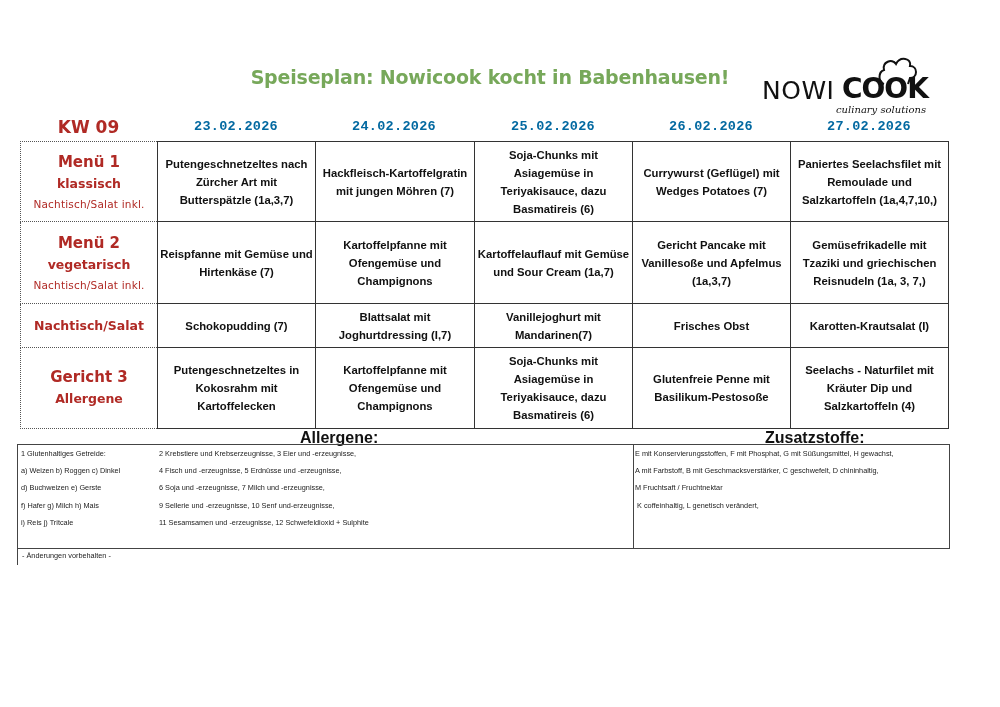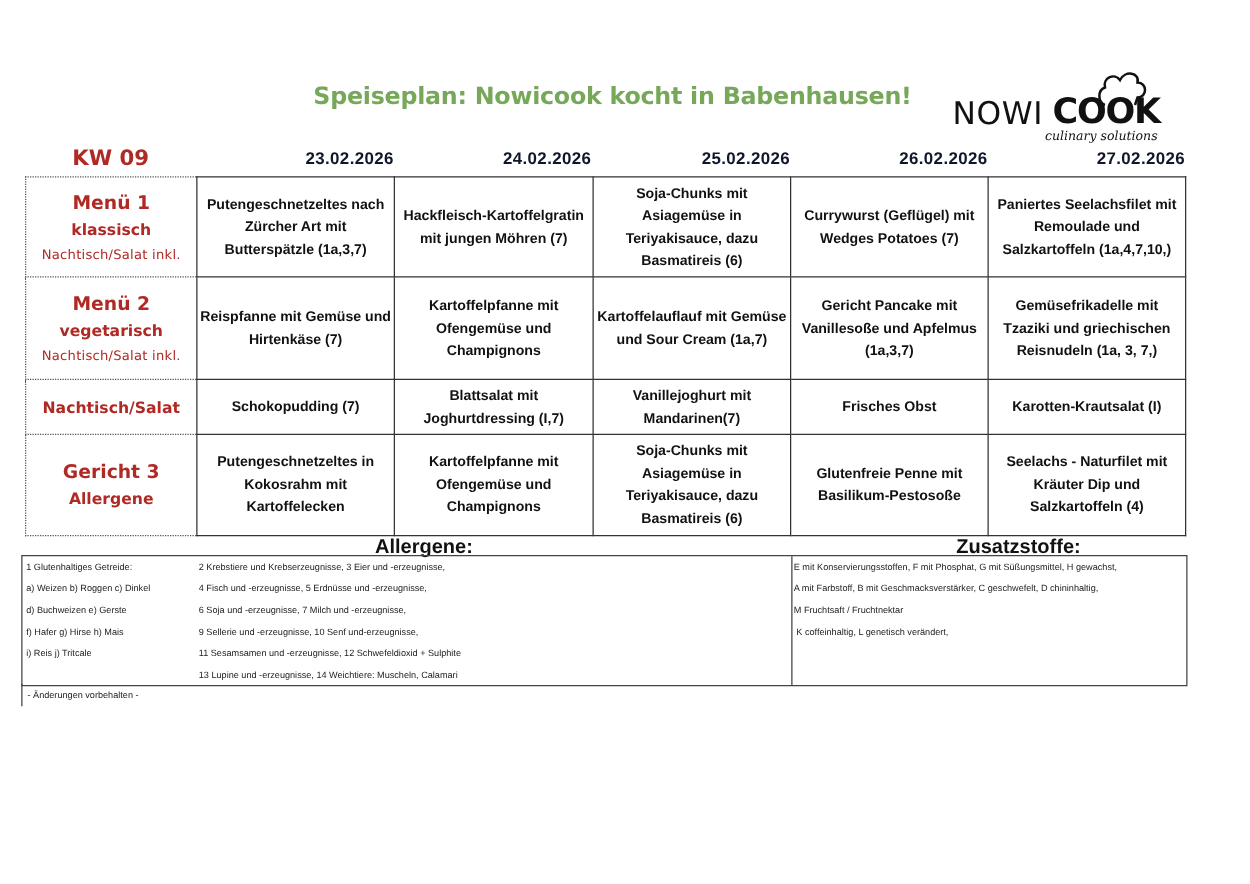--- a/index.html
+++ b/index.html
@@ -7,21 +7,21 @@
 
   .title { position:absolute; left:230px; top:66px; width:520px; text-align:center; color:#77a85a; font-family:"DejaVu Sans", sans-serif; font-weight:bold; font-size:19px; letter-spacing:-0.2px; }
 
   .logo { position:absolute; left:758px; top:60px; width:190px; height:62px; }
   .logo .nowi { position:absolute; left:4px; top:16px; font-family:"DejaVu Sans", sans-serif; font-size:25px; font-weight:normal; color:#111; letter-spacing:0.5px; }
   .logo .cook { position:absolute; left:84px; top:12px; font-family:"DejaVu Sans", sans-serif; font-size:28px; font-weight:900; color:#111; letter-spacing:-1px; }
   .logo .sub { position:absolute; left:78px; top:44px; font-family:"DejaVu Serif", serif; font-style:italic; font-size:10px; color:#111; }
   .logo svg { position:absolute; left:118px; top:-4px; }
 
   .kw { position:absolute; left:20px; top:117px; width:137px; text-align:center; color:#b02a25; font-family:"DejaVu Sans", sans-serif; font-weight:bold; font-size:17px; }
-  .date { position:absolute; top:119px; width:158px; text-align:right; color:#0f172a; font-family:Liberation Sans, sans-serif; font-weight:bold; font-size:13.5px; letter-spacing:0.3px; }
+  .date { position:absolute; top:119px; width:158px; text-align:center; color:#0369a1; font-family:Liberation Mono, monospace; font-weight:bold; font-size:13.5px; letter-spacing:0.3px; }
 
   .grid { position:absolute; left:20px; top:141px; border-collapse:collapse; table-layout:fixed; }
   .grid td { padding:0 2px; text-align:center; vertical-align:middle; font-family:"Liberation Sans", sans-serif; font-weight:bold; font-size:11.3px; line-height:18px; color:#111; border:1.5px solid #333; }
   .grid td.label { border:1px dotted #555; color:#b02a25; font-family:"DejaVu Sans", sans-serif; }
   .label .l1 { display:block; font-size:15px; line-height:22px; font-weight:bold; }
   .label .l2 { display:block; font-size:12.5px; line-height:22px; font-weight:bold; }
   .label .l3 { display:block; font-size:10.5px; line-height:18px; font-weight:normal; letter-spacing:0.2px; }
   .label .single { display:block; font-size:12.5px; font-weight:bold; }
 
   .sec-head { position:absolute; top:429px; font-family:"Liberation Sans", sans-serif; font-weight:bold; font-size:16px; color:#111; }
@@ -114,31 +114,30 @@
   </table>
 
 <div class="sec-head" style="left:300px">Allergene:</div>
 <div class="sec-head" style="left:765px">Zusatzstoffe:</div>
 
 <div class="legend">
   <div class="col" style="left:3px; width:135px">
     <div class="line">1 Glutenhaltiges Getreide:</div>
     <div class="line">a) Weizen b) Roggen c) Dinkel</div>
     <div class="line">d) Buchweizen e) Gerste</div>
-    <div class="line">f) Hafer g) Hirse h) Mais</div>
+    <div class="line">f) Hafer g) Milch h) Mais</div>
     <div class="line">i) Reis j) Tritcale</div>
     <div class="line"></div>
   </div>
   <div class="col" style="left:141px; width:310px">
     <div class="line">2 Krebstiere und Krebserzeugnisse, 3 Eier und -erzeugnisse,</div>
     <div class="line">4 Fisch und -erzeugnisse, 5 Erdnüsse und -erzeugnisse,</div>
     <div class="line">6 Soja und -erzeugnisse, 7 Milch und -erzeugnisse,</div>
     <div class="line">9 Sellerie und -erzeugnisse, 10 Senf und-erzeugnisse,</div>
     <div class="line">11 Sesamsamen und -erzeugnisse, 12 Schwefeldioxid + Sulphite</div>
-    <div class="line">13 Lupine und -erzeugnisse, 14 Weichtiere: Muscheln, Calamari</div>
   </div>
   <div class="col zcol" style="left:615px; width:312px; padding-left:1px">
     <div class="line">E mit Konservierungsstoffen, F mit Phosphat, G mit Süßungsmittel, H gewachst,</div>
     <div class="line">A mit Farbstoff, B mit Geschmacksverstärker, C geschwefelt, D chininhaltig,</div>
     <div class="line">M Fruchtsaft / Fruchtnektar</div>
     <div class="line" style="white-space:pre"> K coffeinhaltig, L genetisch verändert,</div>
     <div class="line"></div>
   </div>
 </div>
 

